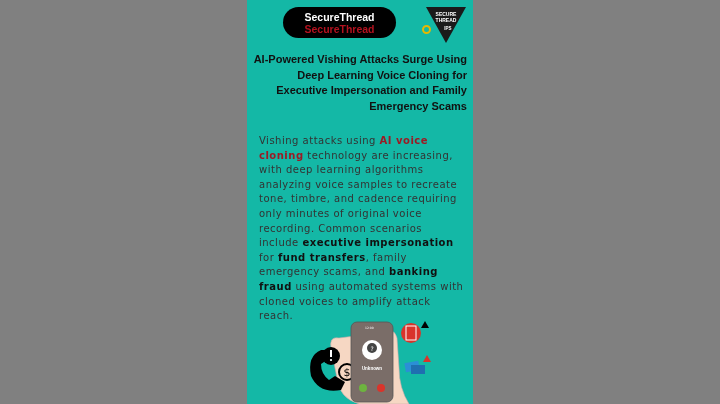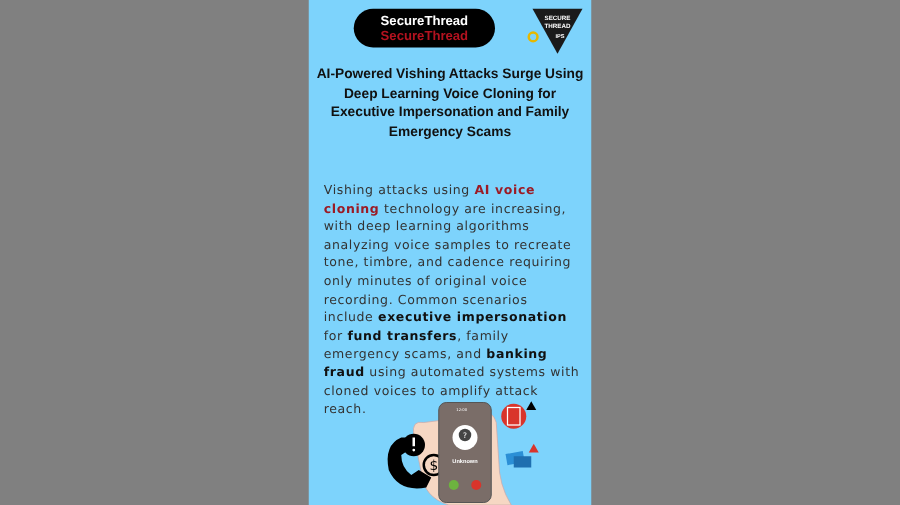--- a/index.html
+++ b/index.html
@@ -1,24 +1,24 @@
 <!DOCTYPE html>
 <html><head>
 <meta charset="utf-8">
 <style>
   html, body { margin:0; padding:0; }
   body { width:720px; height:404px; background:#808080; position:relative; overflow:hidden; font-family:"DejaVu Sans", sans-serif; }
-  .panel { position:absolute; left:247px; top:0; width:226px; height:404px; background:#7dd3fc; overflow:hidden; }
+  .panel { position:absolute; left:247px; top:0; width:226px; height:404px; background:#14b8a6; overflow:hidden; }
   .brand { position:absolute; left:36px; top:7px; width:113px; height:31px; background:#000; border-radius:16px; text-align:center; color:#fff; }
   .brand .t1 { font-family:"Liberation Sans", sans-serif; font-weight:bold; font-size:10.5px; line-height:12px; margin-top:4px; display:block; }
   .brand .t2 { font-family:"Liberation Sans", sans-serif; font-weight:bold; font-size:10.5px; line-height:12px; color:#b3121f; display:block; }
   .logo { position:absolute; left:178px; top:6px; width:42px; height:38px; }
   .dot { position:absolute; left:175px; top:25px; width:5px; height:5px; border:2px solid #e6b800; border-radius:50%; }
-  .headline { position:absolute; left:6px; top:52px; width:214px; text-align:center; font-family:"Liberation Sans", sans-serif; font-weight:bold; font-size:11px; line-height:15.5px; color:#111; }
-  .body { position:absolute; left:12px; top:146px; width:205px; font-family:"DejaVu Sans", sans-serif; font-size:10px; line-height:14.6px; letter-spacing:0.5px; color:#333; }
+  .headline { position:absolute; left:6px; top:52px; width:214px; text-align:right; font-family:"Liberation Sans", sans-serif; font-weight:bold; font-size:11px; line-height:15.5px; color:#111; }
+  .body { position:absolute; left:12px; top:134px; width:205px; font-family:"DejaVu Sans", sans-serif; font-size:10px; line-height:14.6px; letter-spacing:0.5px; color:#333; }
   .body b { color:#111; }
   .body .red { color:#9b1b25; font-weight:bold; }
   .illus { position:absolute; left:52px; top:318px; width:180px; height:86px; }
 </style>
 </head>
 <body>
 
 <div class="panel">
   <div class="brand">
     <span class="t1">SecureThread</span>

